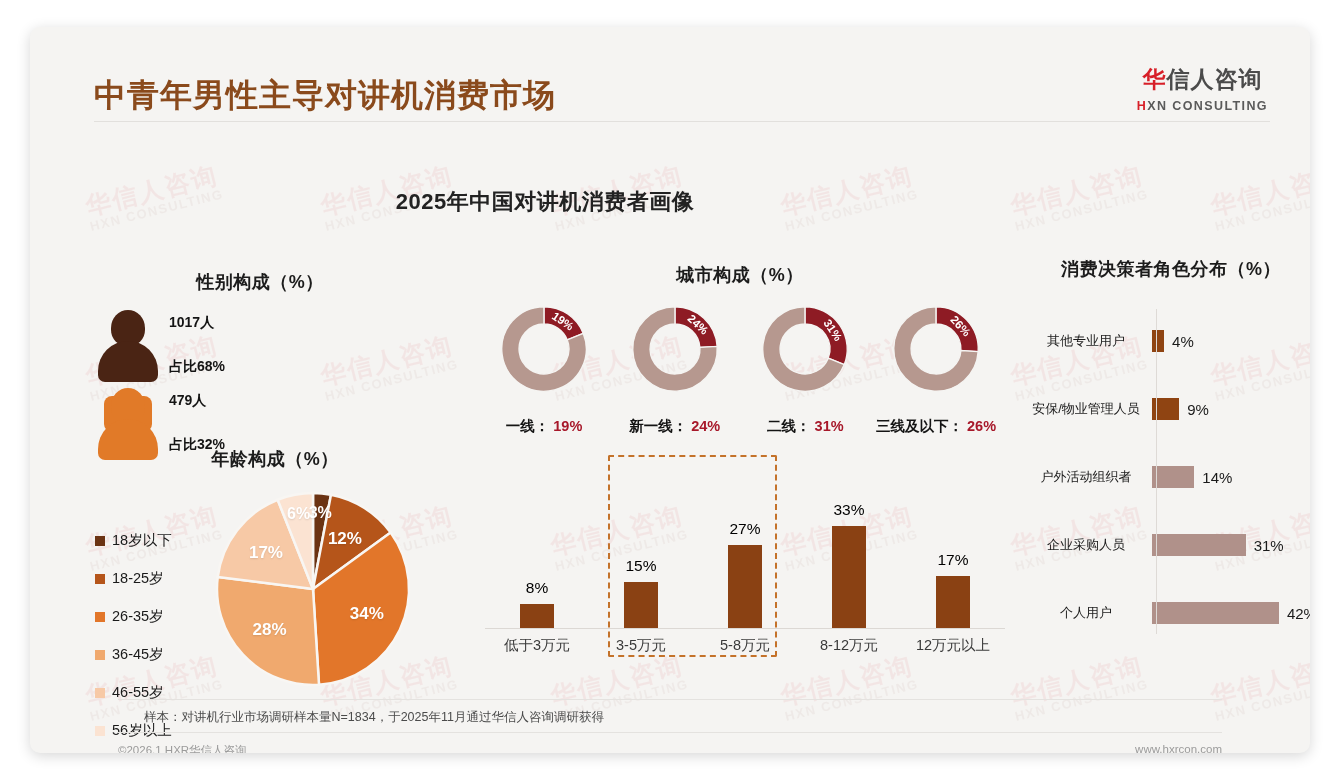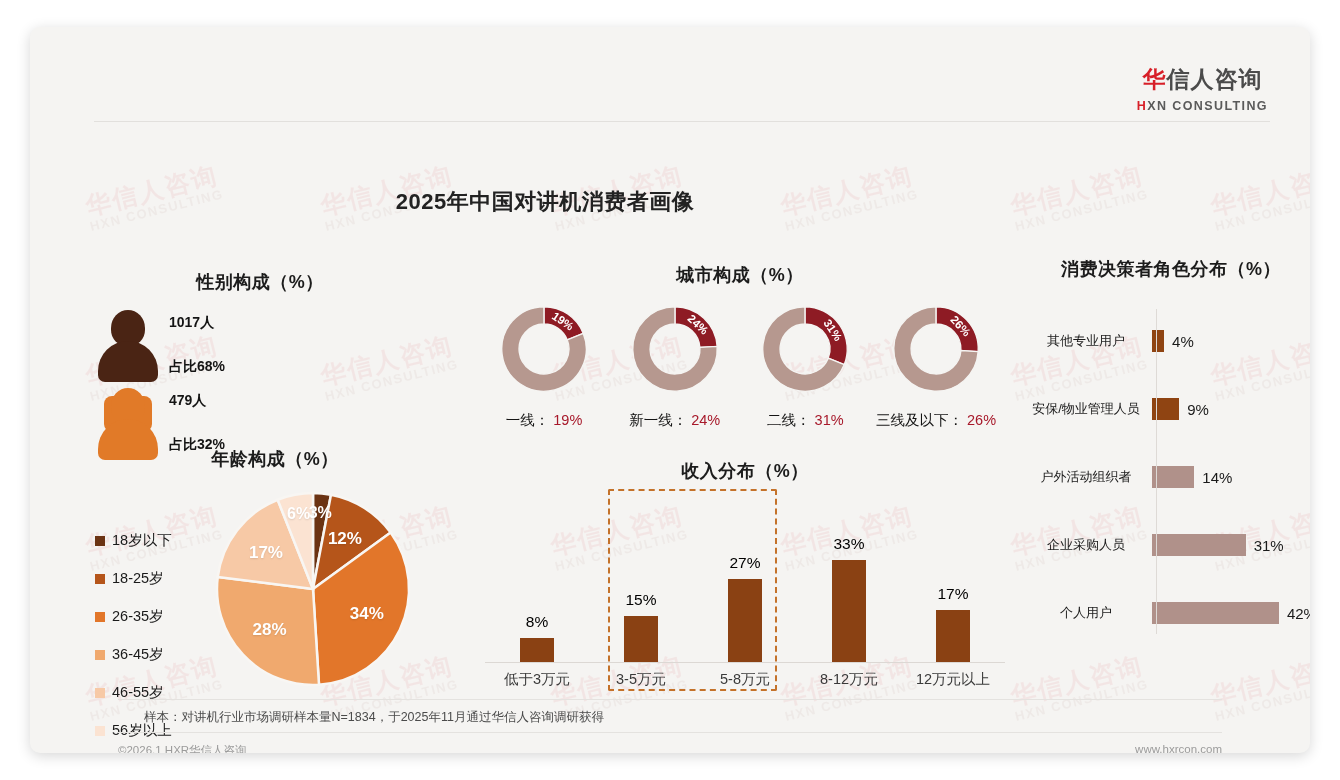--- a/index.html
+++ b/index.html
@@ -107,21 +107,21 @@
   .pie-lb {
     position:absolute; font-size: 17px; font-weight: bold; color:#fff;
     text-shadow: 0 1px 2px rgba(0,0,0,.12); white-space:nowrap;
   }
   
   #city { position:absolute; left: 440px; top: 236px; width: 540px; z-index:3; }
   #city .ctitle { margin-bottom: 14px; }
   #donuts { display:flex; justify-content:space-between; padding: 0 14px; }
   .donut-cell { width: 120px; text-align:center; }
   .donut-svg { width: 96px; height: 96px; }
-  .donut-lbl { font-size: 14.5px; font-weight: normal; color:#141414; margin-top: 10px; white-space:nowrap; }
+  .donut-lbl { font-size: 14.5px; font-weight: bold; color:#141414; margin-top: 16px; white-space:nowrap; }
   .donut-lbl .v { color:#a7182a; }
   .donut-pct-in { font-size: 12px; font-weight: bold; fill:#fff; }
   
   #income { position:absolute; left: 455px; top: 432px; width: 520px; z-index:3; }
   #income .itile { margin-bottom: 10px; }
   #income-plot { position:relative; height: 170px; }
   #dash-box {
     position:absolute; left: 123px; top: -4px; width: 169px; height: 202px;
     border: 2px dashed #c4722a; z-index: 1; border-radius: 2px;
   }
@@ -253,20 +253,21 @@
         <span class="wm-cn">华信人咨询</span>
         <span class="wm-en">HXN CONSULTING</span>
       </div>
       <div class="wm" style="left: 1180px; top: 640px;">
         <span class="wm-cn">华信人咨询</span>
         <span class="wm-en">HXN CONSULTING</span>
       </div>
     </div>
 
   <div id="header">
+    <div id="page-title">中青年男性主导对讲机消费市场</div>
     <div id="logo">
       <div class="logo-cn">
         <span class="hua">华</span><span class="rest">信人咨询</span>
       </div>
       <div class="logo-en">
         <span class="h">H</span><span>XN CONSULTING</span>
       </div>
     </div>
     <div id="header-rule"></div>
   </div>
@@ -364,21 +365,20 @@
           </svg><div class="donut-lbl">二线： <span class="v">31%</span></div></div>
         <div class="donut-cell"><svg viewBox="0 0 100 100" class="donut-svg">
             <path d="M 50 6 A 44 44 0 0 1 93.91317605084396 52.76278285928979 L 75.94869493913507 51.632553507762154 A 26 26 0 0 0 50 24 Z" fill="#8e1b24" stroke="#f5f4f2" stroke-width="1.4"></path>
             <path d="M 93.91317605084396 52.76278285928979 A 44 44 0 1 1 49.92320555190047 6.00006701581534 L 49.95462146248664 24.00003960025452 A 26 26 0 1 0 75.94869493913507 51.632553507762154 Z" fill="#b6988f" stroke="#f5f4f2" stroke-width="1.4"></path>
             <text x="75.5139019597494" y="26.040851292495898" text-anchor="middle" dominant-baseline="central" class="donut-pct-in" transform="rotate(46.800000000000004 75.5139019597494 26.040851292495898)">26%</text>
           </svg><div class="donut-lbl">三线及以下： <span class="v">26%</span></div></div>
       </div>
   </div>
 
   <div id="income">
-    <div class="panel-title itile">收入分布（%）</div>
     <div id="income-plot">
       <div id="dash-box"></div>
       <div id="bars">
           <div class="bar-col">
             <div class="bar-val">8%</div>
             <div class="bar" style="height:25px;background:#8a4113"></div>
           </div>
           <div class="bar-col">
             <div class="bar-val">15%</div>
             <div class="bar" style="height:46.875px;background:#8a4113"></div>

